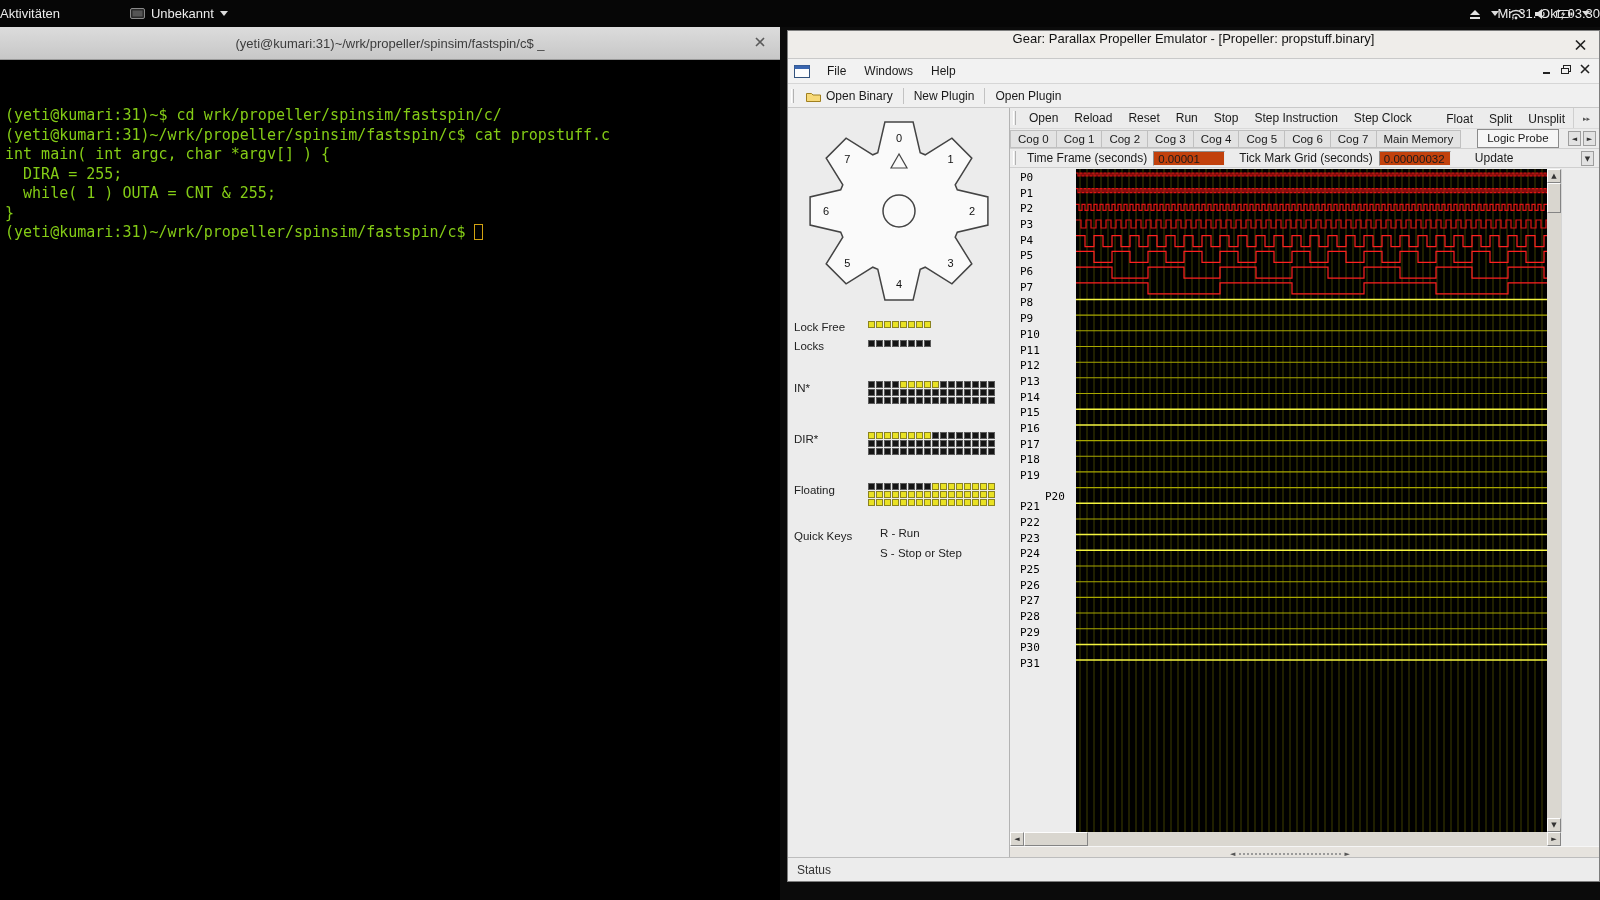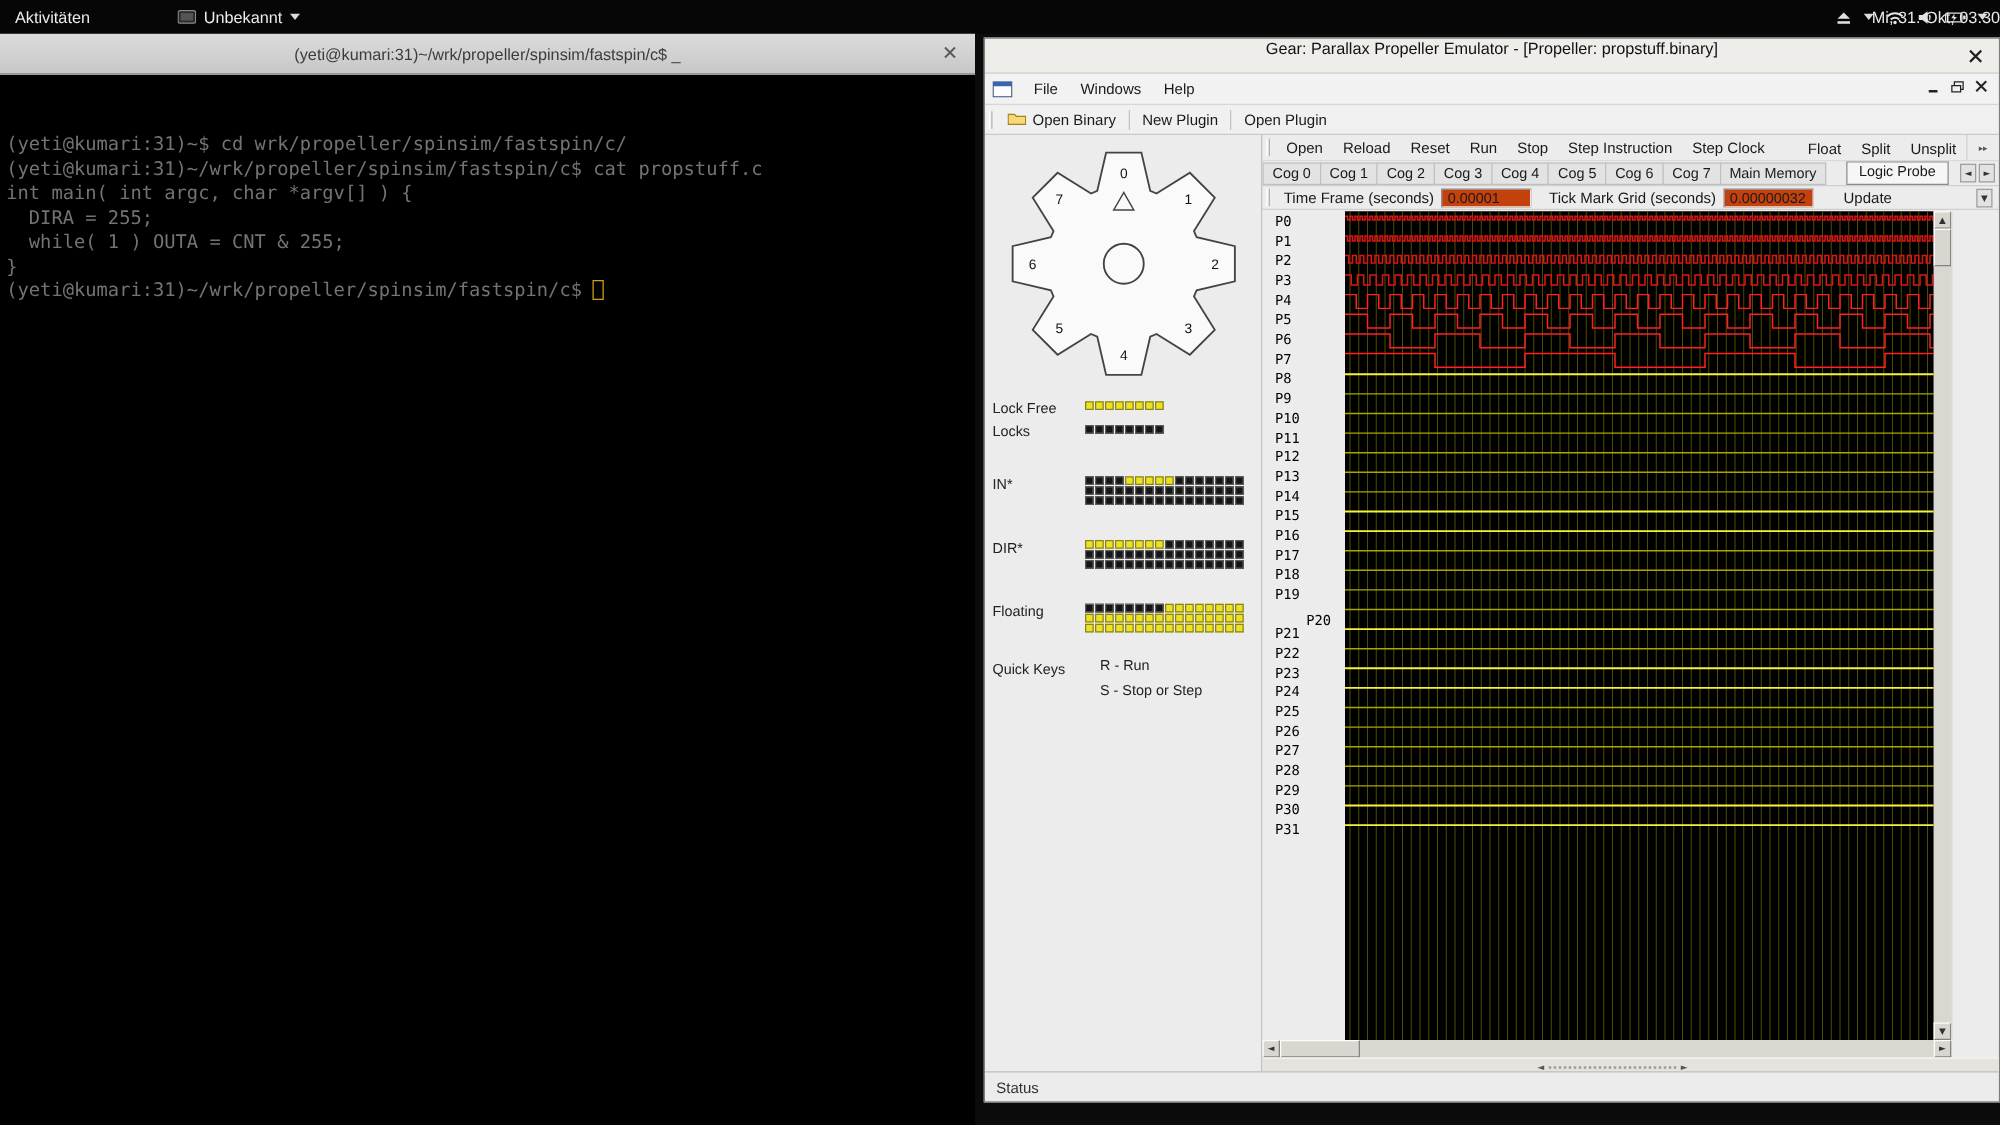--- a/index.html
+++ b/index.html
@@ -2,50 +2,50 @@
 <html><head>
 <meta charset="utf-8">
 <style>
   *{margin:0;padding:0;box-sizing:border-box}
   html,body{width:1600px;height:900px;overflow:hidden}
   body{position:relative;background:#0b0b0b;font-family:"Liberation Sans",sans-serif;color:#1a1a1a}
 
   
   #topbar{position:absolute;left:0;top:0;width:1600px;height:27px;background:#060606;color:#ebebeb;
     font-size:13px;display:flex;align-items:center}
-  #activities{margin-left:12px;cursor:default}
+  #activities{cursor:default}
   #appmenu{margin-left:70px;display:flex;align-items:center;gap:6px}
   #clock{position:absolute;left:0;right:0;text-align:right;pointer-events:none}
   #tray{position:absolute;right:10px;top:0;height:27px;display:flex;align-items:center;gap:9px}
   .caret{width:0;height:0;border-left:4px solid transparent;border-right:4px solid transparent;border-top:5px solid #dcdcdc}
 
   
   #terminal{position:absolute;left:0;top:27px;width:780px;height:873px;background:#000}
   #term-title{height:33px;background:linear-gradient(#dcdcdc,#c7c7c7);border-bottom:1px solid #9a9a9a;
     position:relative;display:flex;align-items:center;justify-content:center;color:#3c3c3c;font-size:13px}
   #term-close{position:absolute;right:13px;top:8px;width:14px;height:14px}
   #term-body{padding:7px 5px;font-family:"DejaVu Sans Mono",monospace;font-size:15px;line-height:19.5px;
-    color:#737373;white-space:pre}
+    color:#84cc16;white-space:pre}
   .cursor{display:inline-block;width:9px;height:16px;border:1px solid #d2a212;vertical-align:-3px;margin-left:8px}
 
   
   #gear{position:absolute;left:787px;top:30px;width:813px;height:852px;background:#ececec;
     border:1px solid #7d7d7d;overflow:hidden}
   #gear-title{position:absolute;left:0;top:0;right:0;height:28px;background:#efedea;border-bottom:1px solid #c9c9c9;
     display:flex;justify-content:center;font-size:13px;color:#111}
   #gear-close{position:absolute;right:12px;top:8px;width:13px;height:12px}
   #gear-menubar{position:absolute;left:0;top:28px;right:0;height:25px;background:#f2f2f2;
     border-bottom:1px solid #d6d6d6;display:flex;align-items:center;font-size:12px}
   #gear-menu-icon{margin:0 8px 0 6px;display:flex}
   .menu-item{padding:4px 9px;cursor:default}
   #mdi-controls{position:absolute;right:8px;top:5px;display:flex;gap:7px}
   #gear-toolbar{position:absolute;left:0;top:53px;right:0;height:24px;background:#f0f0f0;
     border-bottom:1px solid #c9c9c9;display:flex;align-items:center;font-size:12px}
   .grip{width:3px;height:14px;border-left:1px solid #fff;border-right:1px solid #b2b2b2;margin:0 5px 0 3px}
-  .tool-btn{display:flex;align-items:flex-start;gap:5px;padding:3px 7px;cursor:default}
+  .tool-btn{display:flex;align-items:flex-end;gap:5px;padding:3px 7px;cursor:default}
   .tsep{width:1px;height:16px;background:#c2c2c2;margin:0 3px}
 
   
   #hub{position:absolute;left:0;top:77px;width:222px;bottom:24px;background:#ececec;border-right:1px solid #b3b3b3;overflow:hidden}
   #gear-svg{display:block;margin:8px auto 0}
   #stats{margin-top:22px}
   .stat-row{position:relative;height:20px}
   .stat-row.first{margin-bottom:6px}
   .stat-label,.hub-label{position:absolute;left:6px;top:3px;font-size:11.5px;color:#222}
   .stat-value{position:absolute;left:80px;top:3px;font-size:11.5px;color:#222}

